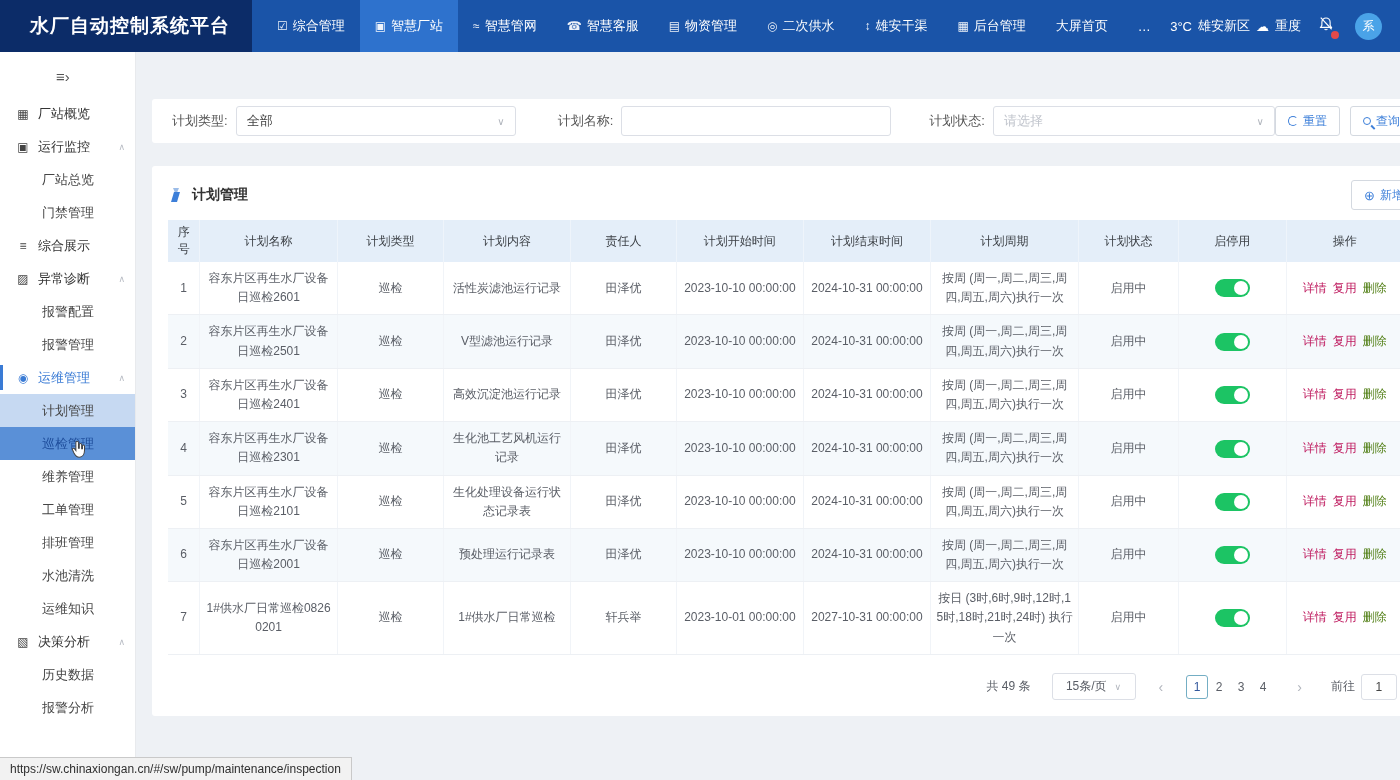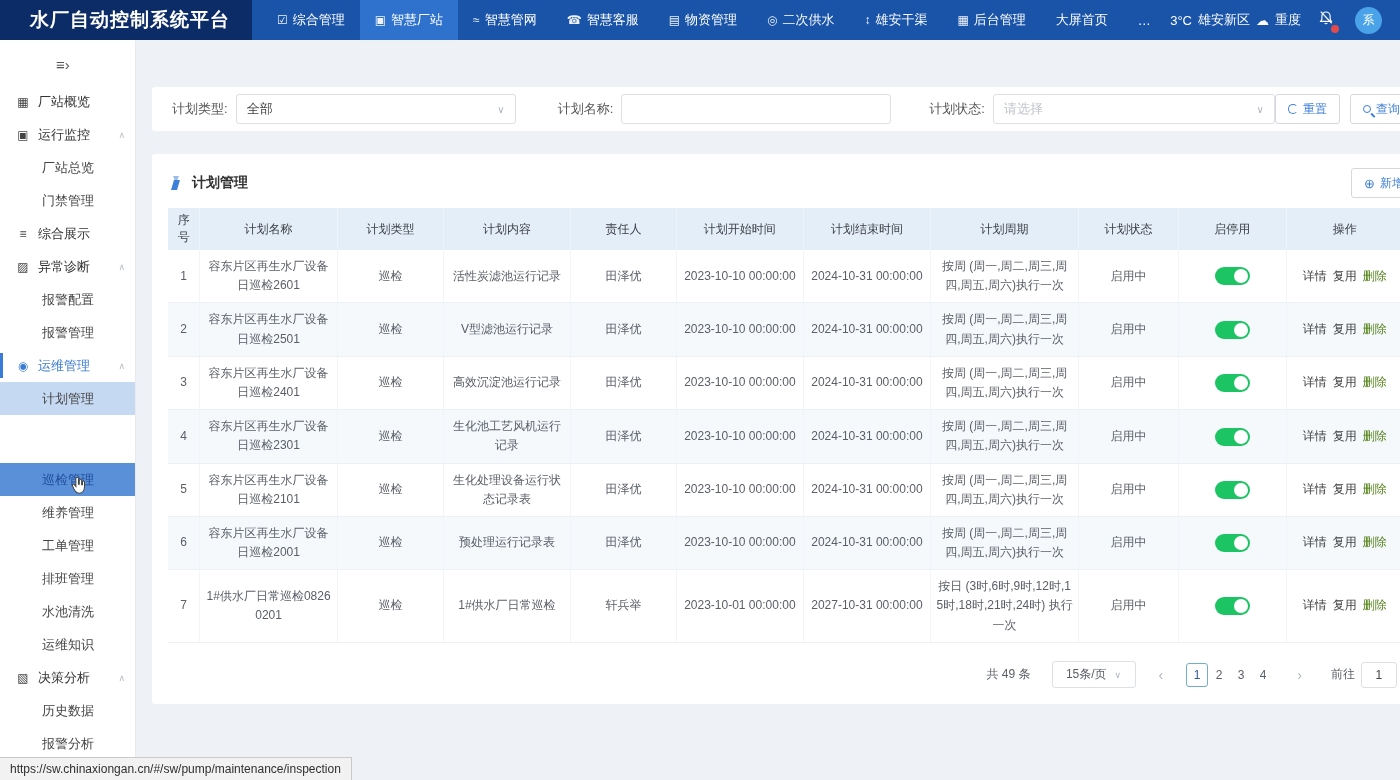--- a/index.html
+++ b/index.html
@@ -1,20 +1,20 @@
 <!DOCTYPE html>
 <html><head>
 <meta charset="utf-8">
 <style>
   * { box-sizing: border-box; margin: 0; padding: 0; }
   html, body { width: 1400px; height: 780px; overflow: hidden; }
   body { font-family: "Liberation Sans", "DejaVu Sans", sans-serif; background: #eef1f5; position: relative; }
 
   
-  .topnav { height: 40px; background: #1a54a8; display: flex; align-items: stretch; color: #fff; }
+  .topnav { height: 52px; background: #1a54a8; display: flex; align-items: stretch; color: #fff; }
   .brand { width: 252px; background: #0c2c68; display: flex; align-items: center; padding-left: 30px;
            font-size: 19px; font-weight: bold; letter-spacing: 1px; flex-shrink: 0; }
   .nav-items { display: flex; align-items: stretch; margin-left: 10px; }
   .nav-item { display: flex; align-items: center; gap: 5px; padding: 0 15px; font-size: 13px; cursor: pointer; white-space: nowrap; }
   .nav-item.active { background: #2e72cd; }
   .nav-item .nav-ic { font-size: 12px; opacity: .92; }
   .nav-right { margin-left: auto; display: flex; align-items: center; gap: 16px; padding-right: 18px; font-size: 13px; white-space: nowrap; }
   .weather { display: flex; align-items: center; gap: 6px; }
   .bell-wrap { position: relative; width: 22px; height: 22px; }
   .bell-wrap svg { width: 18px; height: 18px; }
@@ -28,21 +28,21 @@
   .hamburger { padding: 16px 0 12px 56px; color: #555; font-size: 15px; cursor: pointer; }
   .menu { font-size: 13px; color: #333; }
   .m-item { display: flex; align-items: center; height: 33px; padding: 0 10px 0 15px; cursor: pointer; position: relative; }
   .m-item .m-ic { width: 16px; margin-right: 7px; font-size: 12px; color: #444; text-align: center; }
   .m-item .chev { margin-left: auto; color: #b8bcc4; font-size: 9px; }
   .m-item.lvl2 { padding-left: 42px; color: #454545; }
   .m-item.parent-active { color: #3a7bd5; }
   .m-item.parent-active .m-ic { color: #3a7bd5; }
   .m-item.parent-active::before { content: ''; position: absolute; left: 0; top: 4px; bottom: 4px; width: 3px; background: #3a7bd5; }
   .m-item.hl-light { background: #c6d9f2; }
-  .m-item.hl-dark { background: #5a90d7; color: #1f4e9c; margin-top: 48px; }
+  .m-item.hl-dark { background: #5a90d7; color: #1f4e9c; }
   .hand-cur { position: absolute; left: 68px; top: 12px; width: 22px; height: 22px; }
 
   .main { flex: 1; position: relative; padding: 0 16px; }
 
   
   .filter-card { margin-top: 47px; background: #fff; border-radius: 3px; padding: 0 20px; height: 44px;
                  display: flex; align-items: center; font-size: 13px; color: #555; }
   .f-label { margin-right: 8px; white-space: nowrap; }
   .f-select { height: 30px; border: 1px solid #dcdfe6; border-radius: 3px; background: #fff; display: flex;
               align-items: center; padding: 0 10px; color: #444; }
@@ -71,21 +71,21 @@
   table { width: calc(100% - 14px); border-collapse: collapse; table-layout: fixed; font-size: 12px; color: #5a5e66; margin-top: 6px; }
   thead th { background: #e4eef9; font-weight: normal; color: #3c4046; height: 37px; padding: 4px;
              border-right: 1px solid #eef4fb; }
   thead th:last-child { border-right: none; }
   tbody td { border-bottom: 1px solid #edf0f4; border-right: 1px solid #f1f4f8; padding: 7px 5px;
              text-align: center; line-height: 1.6; word-break: break-all; }
   tbody td:last-child { border-right: none; }
   tbody tr.alt { background: #f5f9fc; }
   .toggle { width: 35px; height: 18px; border-radius: 9px; background: #1cc464; position: relative; display: inline-block; vertical-align: middle; }
   .toggle::after { content: ''; position: absolute; right: 2px; top: 2px; width: 14px; height: 14px; border-radius: 50%; background: #fff; }
-  .lnk { color: #404040; margin: 0 3px; cursor: pointer; white-space: nowrap; }
+  .lnk { color: #be185d; margin: 0 3px; cursor: pointer; white-space: nowrap; }
   .lnk.danger { color: #4d7c0f; }
 
   .vscroll { position: absolute; right: 7px; top: 100px; bottom: 66px; width: 7px; }
   .vscroll .thumb { position: absolute; top: 52px; height: 158px; width: 7px; background: #d3d6db; border-radius: 4px; }
 
   
   .pagination { position: absolute; right: 18px; bottom: 16px; display: flex; align-items: center; gap: 21px;
                 font-size: 12px; color: #5a5e66; }
   .pg-size { width: 84px; height: 27px; border: 1px solid #dcdfe6; border-radius: 3px; display: flex;
              align-items: center; justify-content: center; gap: 8px; color: #5a5e66; cursor: pointer; }

